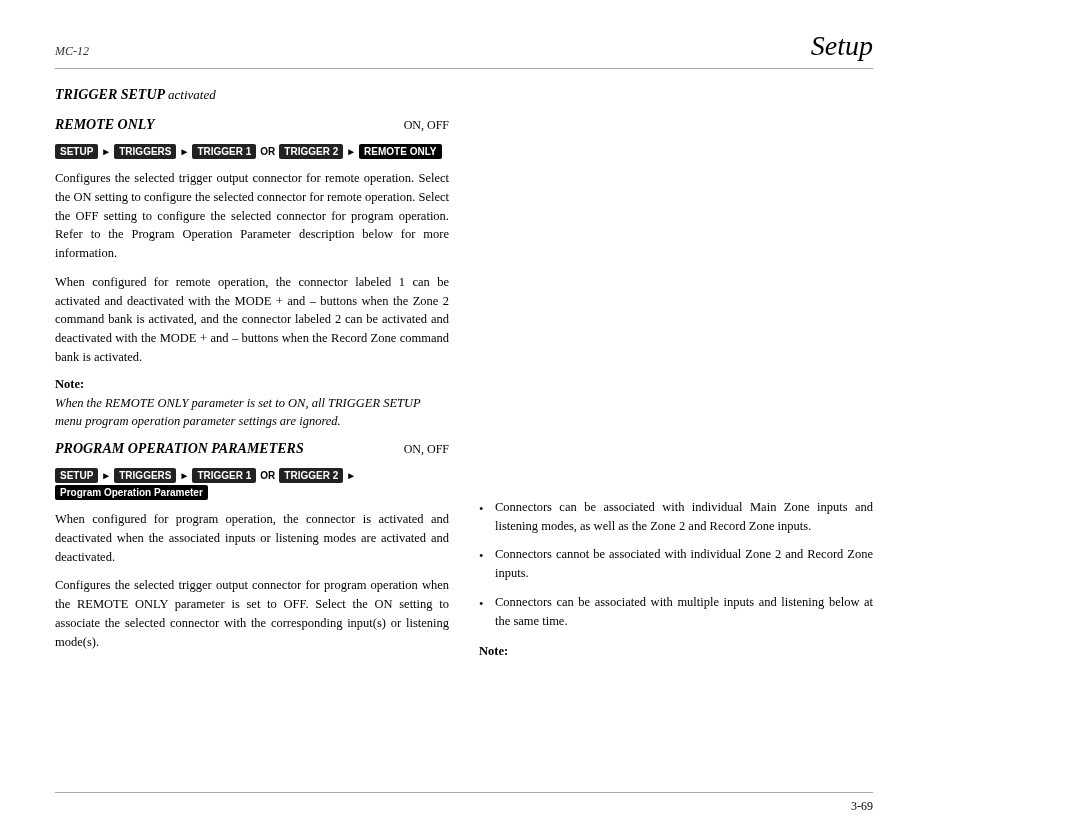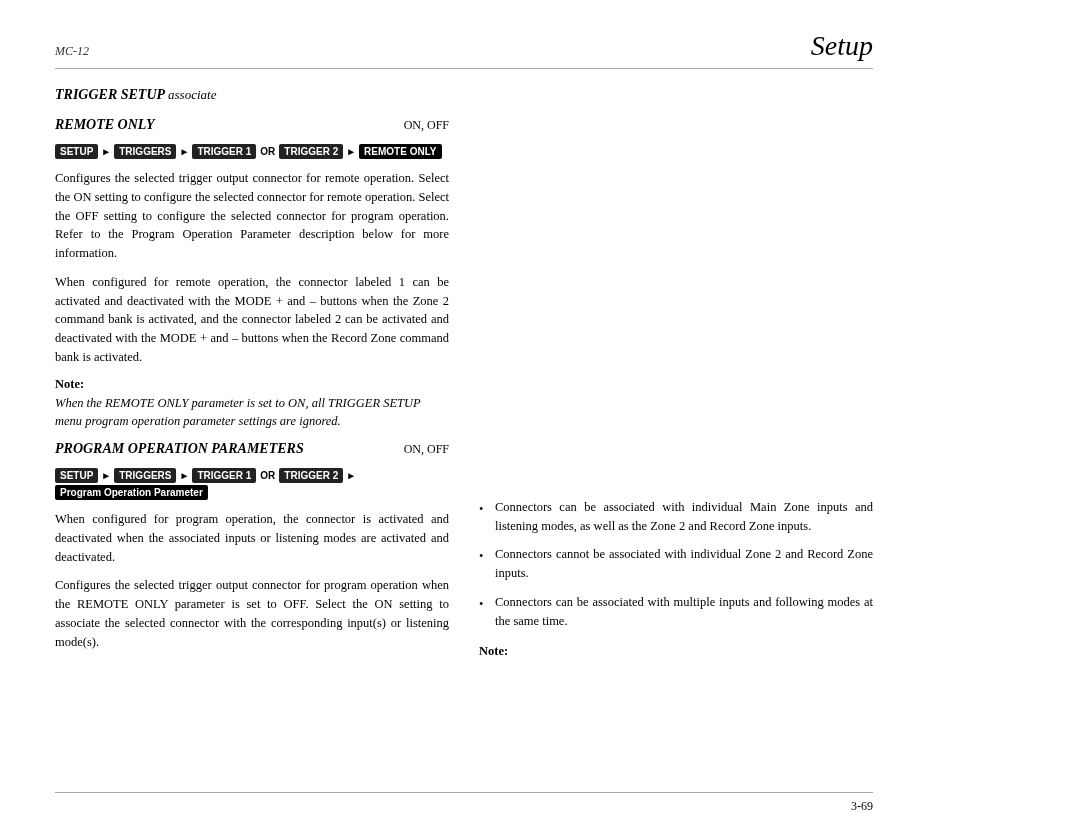--- a/index.html
+++ b/index.html
@@ -160,21 +160,21 @@
 <body>
 
 <div class="page">
 
   <div class="header">
     <span class="header-left">MC-12</span>
     <span class="header-right">Setup</span>
   </div>
 
   <div style="margin-bottom:14px;">
-    <span style="font-size:14px;font-weight:bold;font-style:italic;"><span>TRIGGER SETUP</span> <span style="font-weight:normal;font-style:italic;font-size:13px;">associate</span></span>
+    <span style="font-size:14px;font-weight:bold;font-style:italic;"><span>TRIGGER SETUP</span> <span style="font-weight:normal;font-style:italic;font-size:13px;">activated</span></span>
   </div>
 
   <div class="content">
 
     <div class="col-left">
 
       <div>
         <div style="display:flex;justify-content:space-between;align-items:baseline;margin-bottom:5px;">
           <span class="section-title">REMOTE ONLY</span>
           <span style="font-size:12px;">ON, OFF</span>
@@ -229,21 +229,21 @@
         <li>
           <span class="bullet-dot">•</span>
           <span>Connectors can be associated with individual Main Zone inputs and listening modes, as well as the Zone 2 and Record Zone inputs.</span>
         </li>
         <li>
           <span class="bullet-dot">•</span>
           <span>Connectors cannot be associated with individual Zone 2 and Record Zone inputs.</span>
         </li>
         <li>
           <span class="bullet-dot">•</span>
-          <span>Connectors can be associated with multiple inputs and following modes at the same time.</span>
+          <span>Connectors can be associated with multiple inputs and listening below at the same time.</span>
         </li>
       </ul>
 
       <p class="note-label">Note:</p>
     </div>
 
   </div>
 
   <div class="footer">
     <span class="footer-page">3-69</span>

